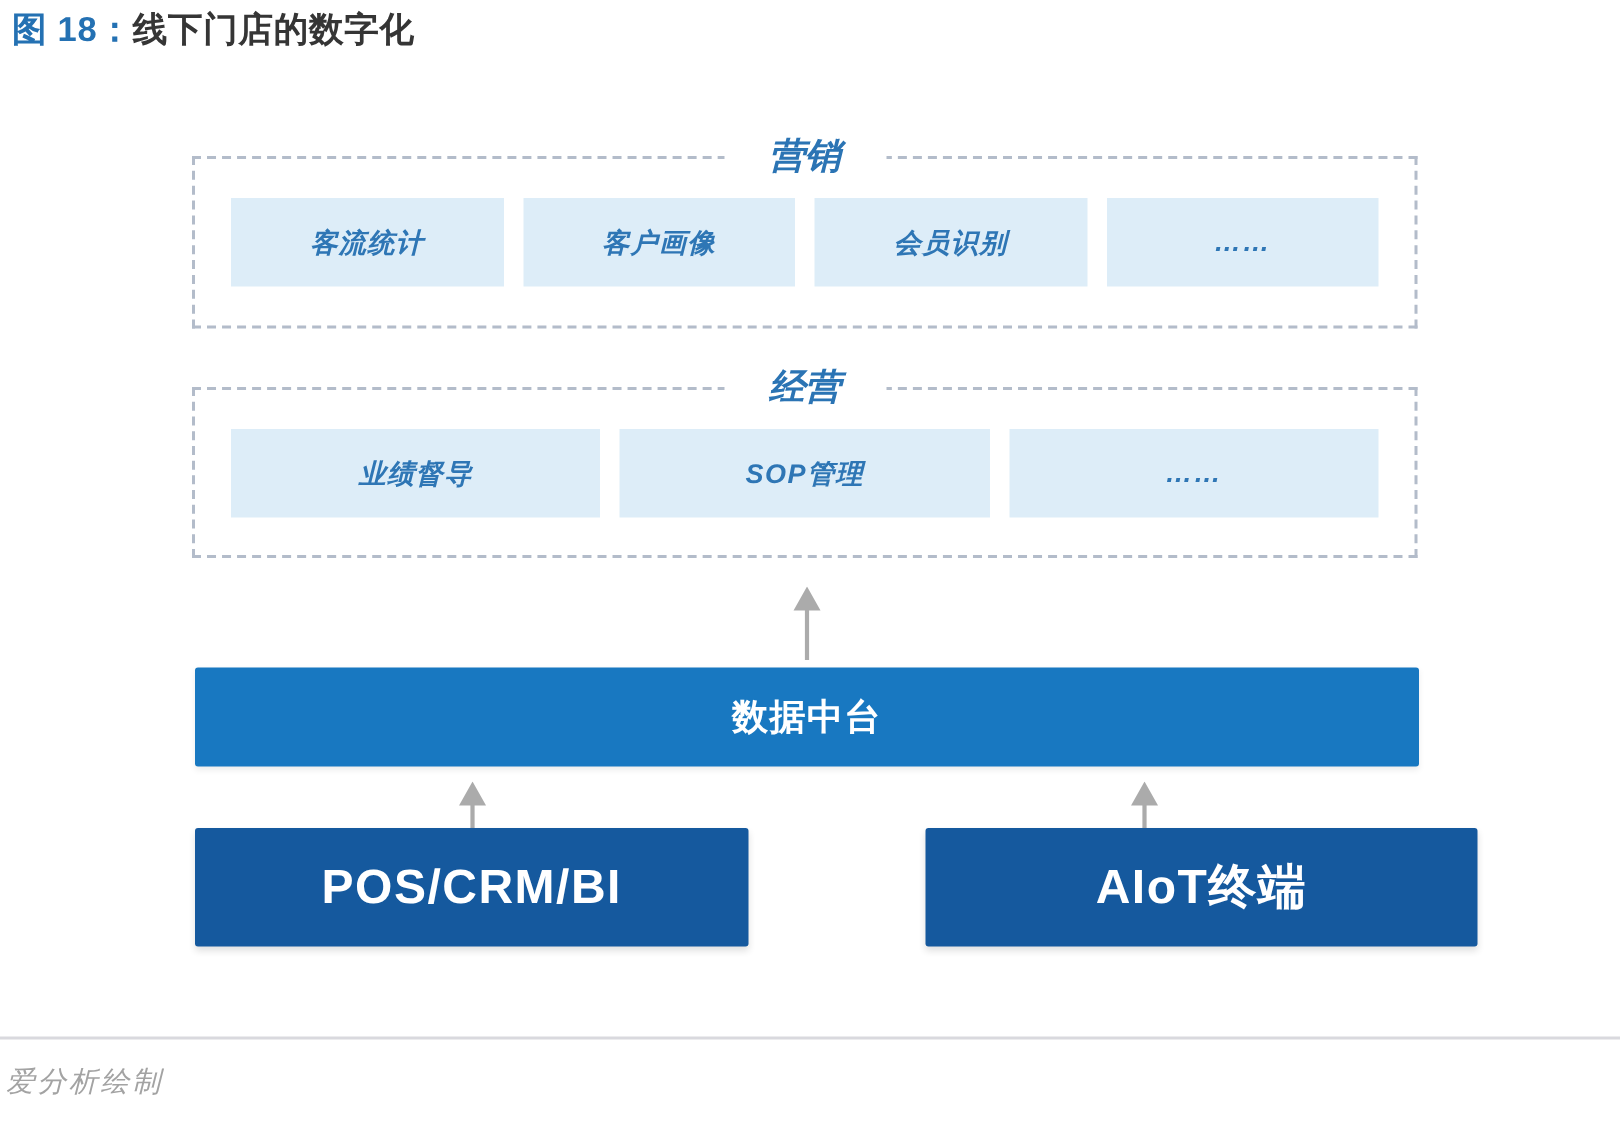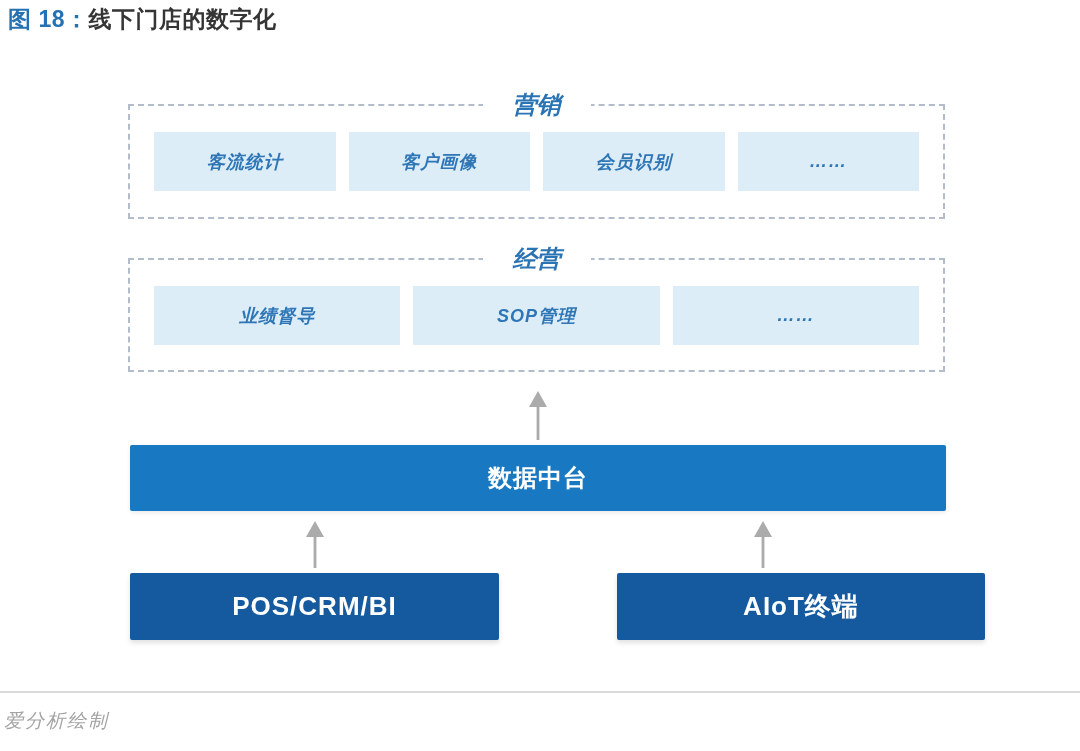--- a/index.html
+++ b/index.html
@@ -62,22 +62,22 @@
     display: flex; align-items: center; justify-content: center;
     border-radius: 2px;
     letter-spacing: 1px;
   }
   .bar-platform {
     left: 130px; top: 445px; width: 816px; height: 66px;
     background: #1878c1; font-size: 24px;
     box-shadow: 0 2px 4px rgba(0,0,0,0.08);
   }
   .bar-source {
-    top: 573px; height: 67px;
-    background: #15599e; font-size: 26px;
+    top: 552px; height: 79px;
+    background: #15599e; font-size: 32px;
     box-shadow: 0 3px 5px rgba(0,0,0,0.12);
   }
   .bar-pos  { left: 130px; width: 369px; }
   .bar-aiot { left: 578px; width: 368px; margin-left: 39px; }
 
   
   .footer-line {
     position: absolute; left: 0; top: 691px; width: 1080px;
     border-top: 2px solid #d9d9de;
   }

